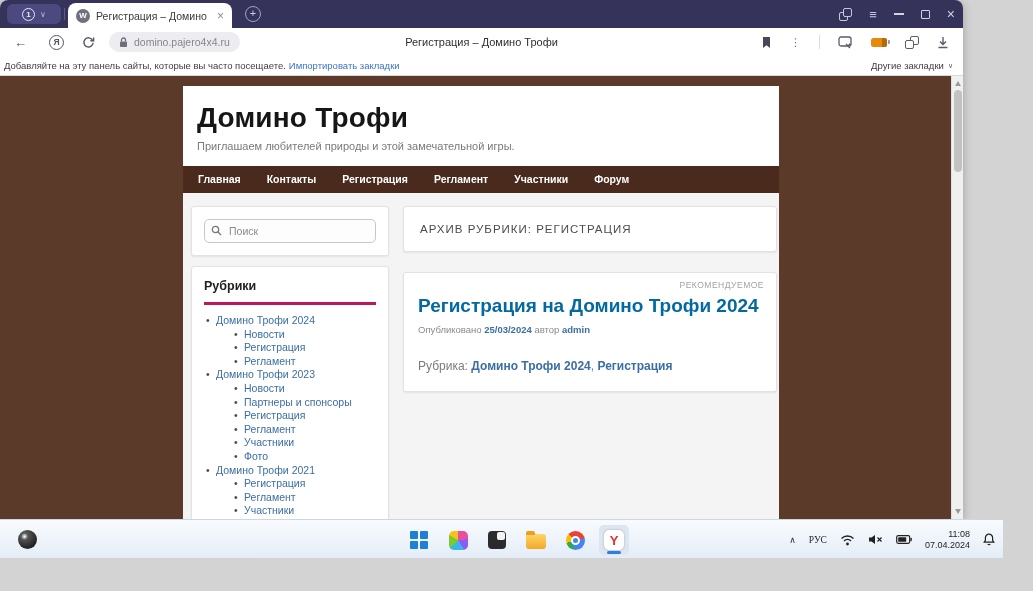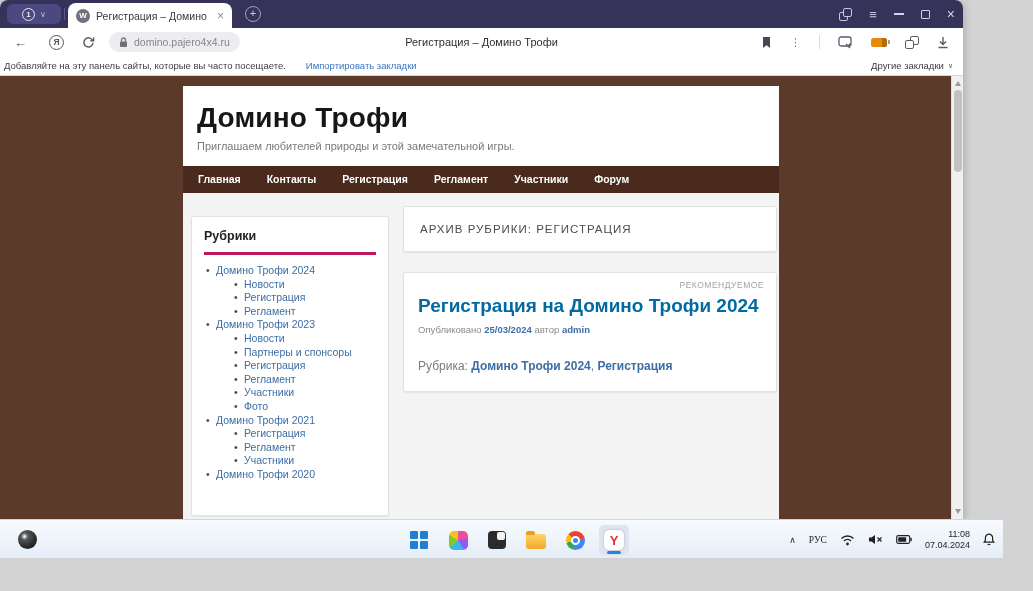--- a/index.html
+++ b/index.html
@@ -57,21 +57,21 @@
   .icon-collections { width:14px; height:13px; position:relative; cursor:pointer; }
   .icon-collections i { border-color:#5b5b68; width:9px; height:9px; }
   .icon-collections i:first-child { left:0; bottom:0; background:#fff; z-index:1; }
   .icon-collections i:last-child { right:0; top:0; }
   svg.ico { display:block; }
 
   
   .bmbar { position:absolute; left:0; top:56px; width:963px; height:20px; background:#fff; border-bottom:1px solid #d8d8d8;
            display:flex; align-items:center; font-size:9.5px; color:#3d3d44; }
   .bm-hint { margin-left:4px; }
-  .bm-import { color:#3a74c4; margin-left:20px; cursor:pointer; }
+  .bm-import { color:#3a74c4; margin-left:3px; cursor:pointer; }
   .bm-other { position:absolute; right:10px; display:flex; align-items:center; gap:4px; cursor:pointer; }
   .bm-other .chev { font-size:7px; color:#555; }
 
   
   .viewport { position:absolute; left:0; top:76px; width:963px; height:443px; background:#5b3a2a; overflow:hidden; }
   .site { position:absolute; left:183px; top:10px; width:596px; height:500px; background:#f4f4f4; }
   .site-header { background:#fff; padding:16px 14px 14px 14px; }
   .site-title { font-size:28px; font-weight:bold; color:#161616; letter-spacing:.2px; cursor:pointer; }
   .site-tagline { font-size:11px; color:#7a7a7a; margin-top:6px; }
   .site-nav { background:#492a1c; height:27px; display:flex; align-items:center; padding-left:2px; }
@@ -233,20 +233,29 @@
             <div class="nav-item">Контакты</div>
             <div class="nav-item">Регистрация</div>
             <div class="nav-item">Регламент</div>
             <div class="nav-item">Участники</div>
             <div class="nav-item">Форум</div>
           </div>
 
         <div class="content">
 
           <div class="sidebar">
+            <div class="card search-card">
+              <div class="search-box">
+                <svg class="search-ico" width="11" height="11" viewBox="0 0 11 11">
+                    <circle cx="4.5" cy="4.5" r="3.2" fill="none" stroke="#787878" stroke-width="1.3"></circle>
+                    <path d="M7 7 l3 3" stroke="#787878" stroke-width="1.3"></path>
+                  </svg>
+                <input class="search-input" type="text" placeholder="Поиск" style="">
+              </div>
+            </div>
             <div class="card cats-card">
               <div class="cats-title">Рубрики</div>
               <ul class="cat-list" id="cat-list">
                   <li><a>Домино Трофи 2024</a><ul>
                       <li><a>Новости</a></li>
                       <li><a>Регистрация</a></li>
                       <li><a>Регламент</a></li>
                     </ul></li>
                   <li><a>Домино Трофи 2023</a><ul>
                       <li><a>Новости</a></li>

